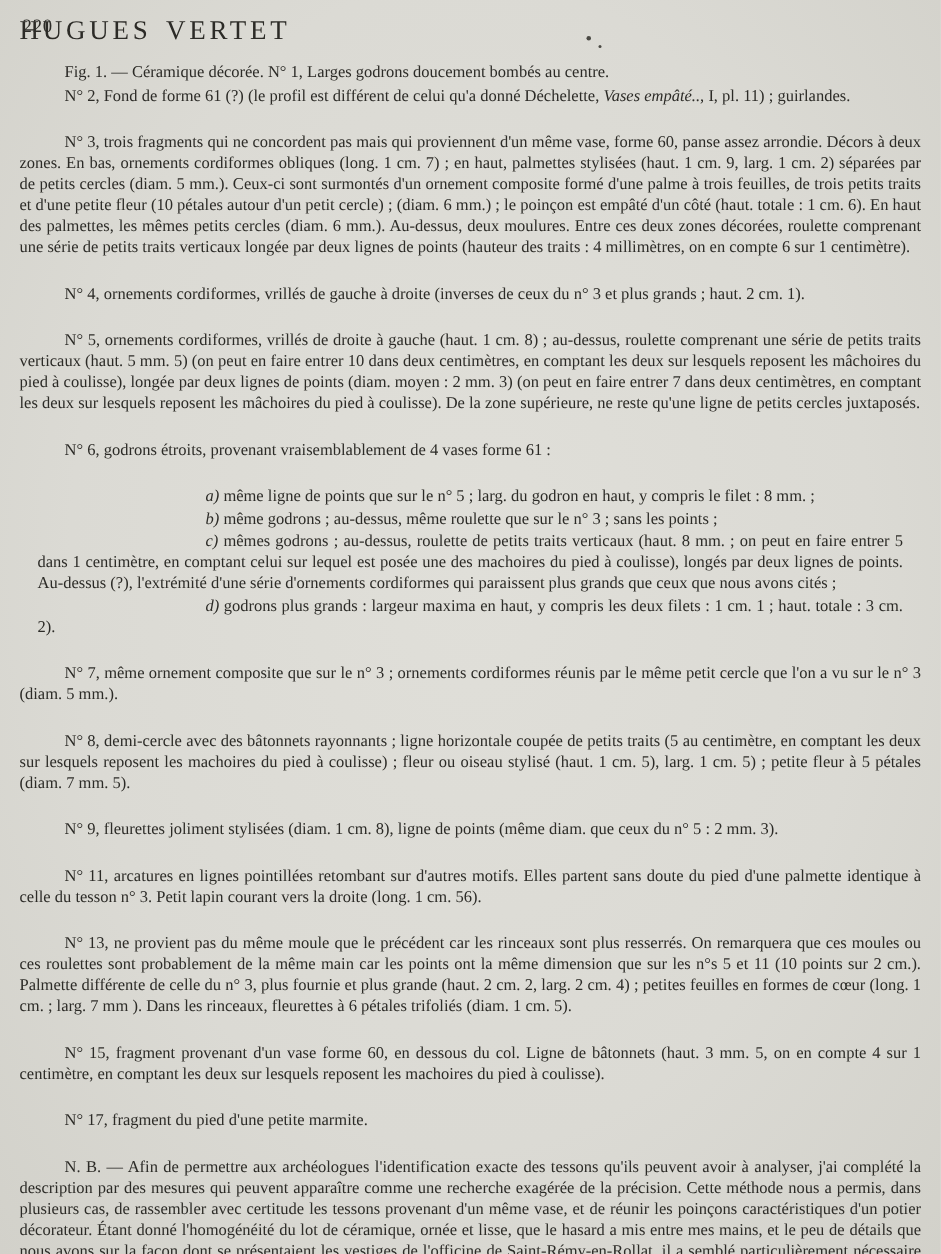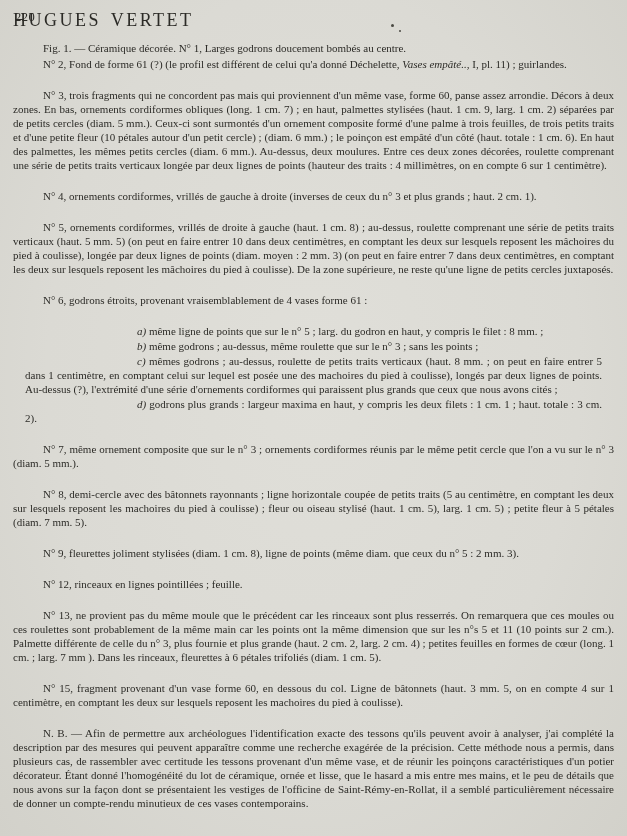--- a/index.html
+++ b/index.html
@@ -109,26 +109,27 @@
 
     <p class="para item"><span class="it">d)</span><span> godrons plus grands : largeur maxima en haut, y compris les deux filets : 1 cm. 1 ; haut. totale : 3 cm. 2).</span></p>
 
     <p class="para">N° 7, même ornement composite que sur le n° 3 ; ornements cordiformes réunis par le même petit cercle que l'on a vu sur le n° 3 (diam. 5 mm.).</p>
 
     <p class="para">N° 8, demi-cercle avec des bâtonnets rayonnants ; ligne horizontale coupée de petits traits (5 au centimètre, en comptant les deux sur lesquels reposent les machoires du pied à coulisse) ; fleur ou oiseau stylisé (haut. 1 cm. 5), larg. 1 cm. 5) ; petite fleur à 5 pétales (diam. 7 mm. 5).</p>
 
     <p class="para">N° 9, fleurettes joliment stylisées (diam. 1 cm. 8), ligne de points (même diam. que ceux du n° 5 : 2 mm. 3).</p>
 
 
+    <p class="para">N° 11, arcatures en lignes pointillées retombant sur d'autres motifs. Elles partent sans doute du pied d'une palmette identique à celle du tesson n° 3. Petit lapin courant vers la droite (long. 1 cm. 56).</p>
 
-    <p class="para">N° 12, rinceaux en lignes pointillées ; feuille.</p>
 
     <p class="para">N° 13, ne provient pas du même moule que le précédent car les rinceaux sont plus resserrés. On remarquera que ces moules ou ces roulettes sont probablement de la même main car les points ont la même dimension que sur les n°s 5 et 11 (10 points sur 2 cm.). Palmette différente de celle du n° 3, plus fournie et plus grande (haut. 2 cm. 2, larg. 2 cm. 4) ; petites feuilles en formes de cœur (long. 1 cm. ; larg. 7 mm ). Dans les rinceaux, fleurettes à 6 pétales trifoliés (diam. 1 cm. 5).</p>
 
 
     <p class="para">N° 15, fragment provenant d'un vase forme 60, en dessous du col. Ligne de bâtonnets (haut. 3 mm. 5, on en compte 4 sur 1 centimètre, en comptant les deux sur lesquels reposent les machoires du pied à coulisse).</p>
 
 
+    <p class="para">N° 17, fragment du pied d'une petite marmite.</p>
 
     <p class="para nb">N. B. — Afin de permettre aux archéologues l'identification exacte des tessons qu'ils peuvent avoir à analyser, j'ai complété la description par des mesures qui peuvent apparaître comme une recherche exagérée de la précision. Cette méthode nous a permis, dans plusieurs cas, de rassembler avec certitude les tessons provenant d'un même vase, et de réunir les poinçons caractéristiques d'un potier décorateur. Étant donné l'homogénéité du lot de céramique, ornée et lisse, que le hasard a mis entre mes mains, et le peu de détails que nous avons sur la façon dont se présentaient les vestiges de l'officine de Saint-Rémy-en-Rollat, il a semblé particulièrement nécessaire de donner un compte-rendu minutieux de ces vases contemporains.</p>
 
   </div>
 </div>
 
 </body></html>

